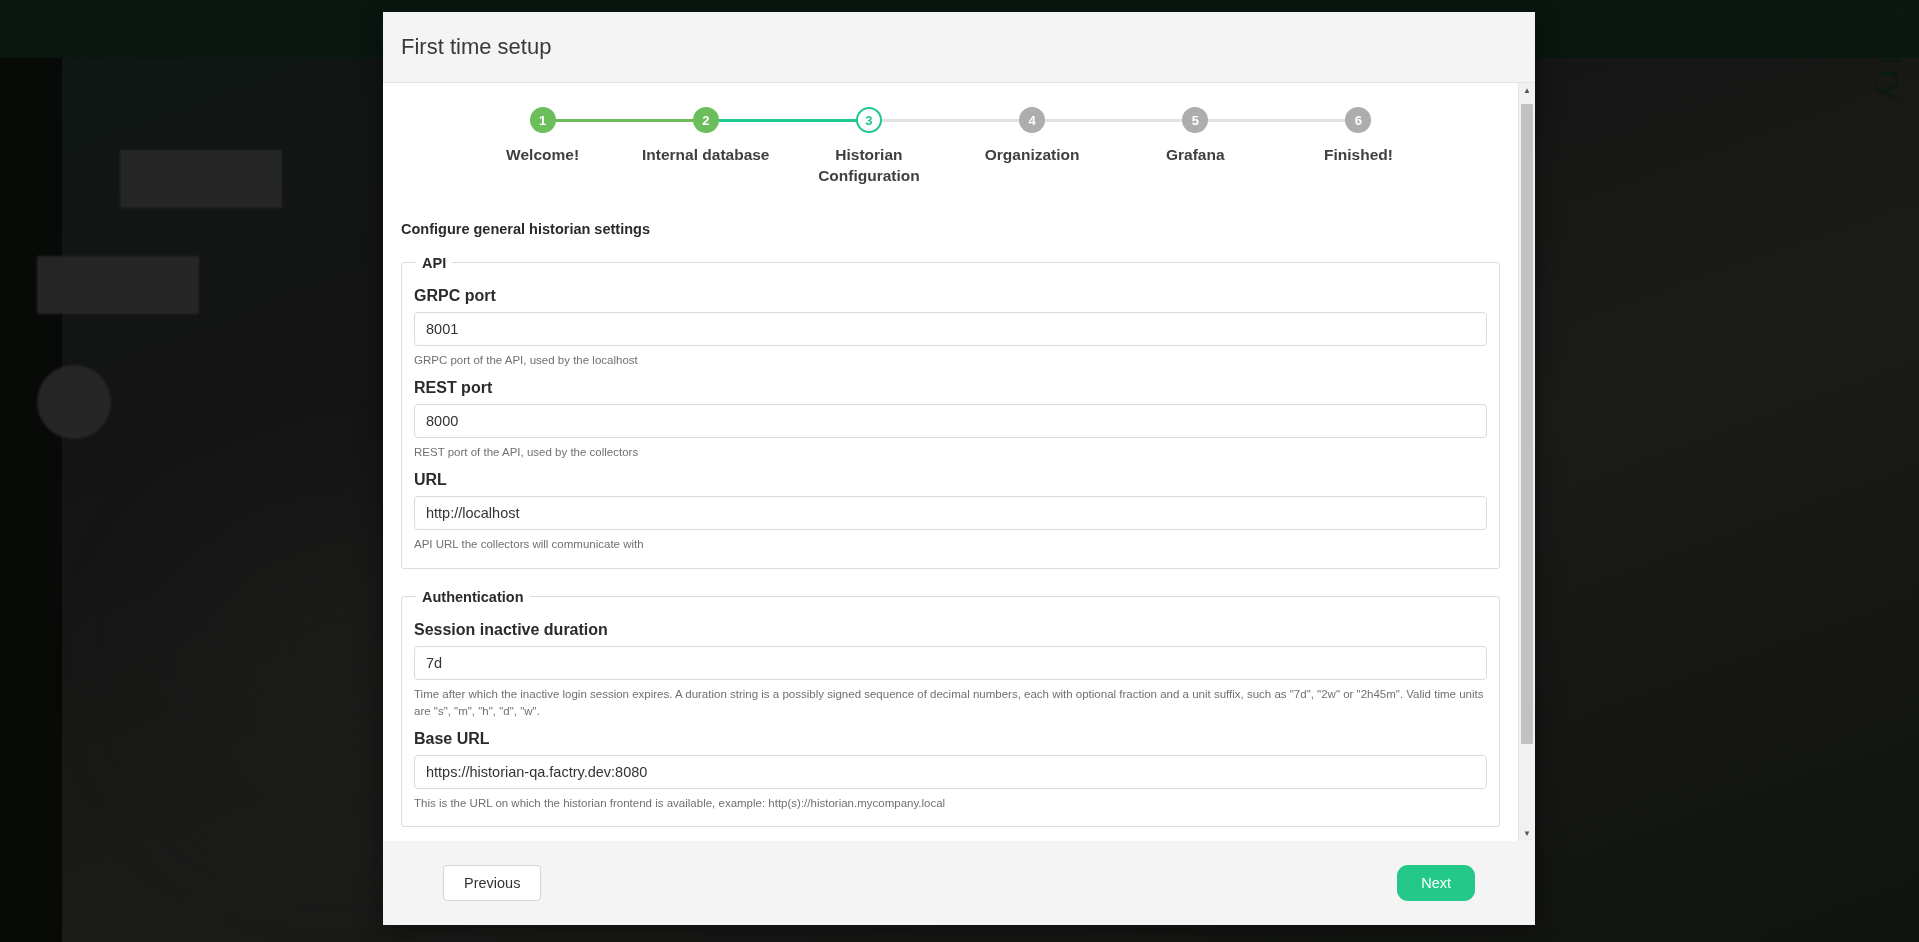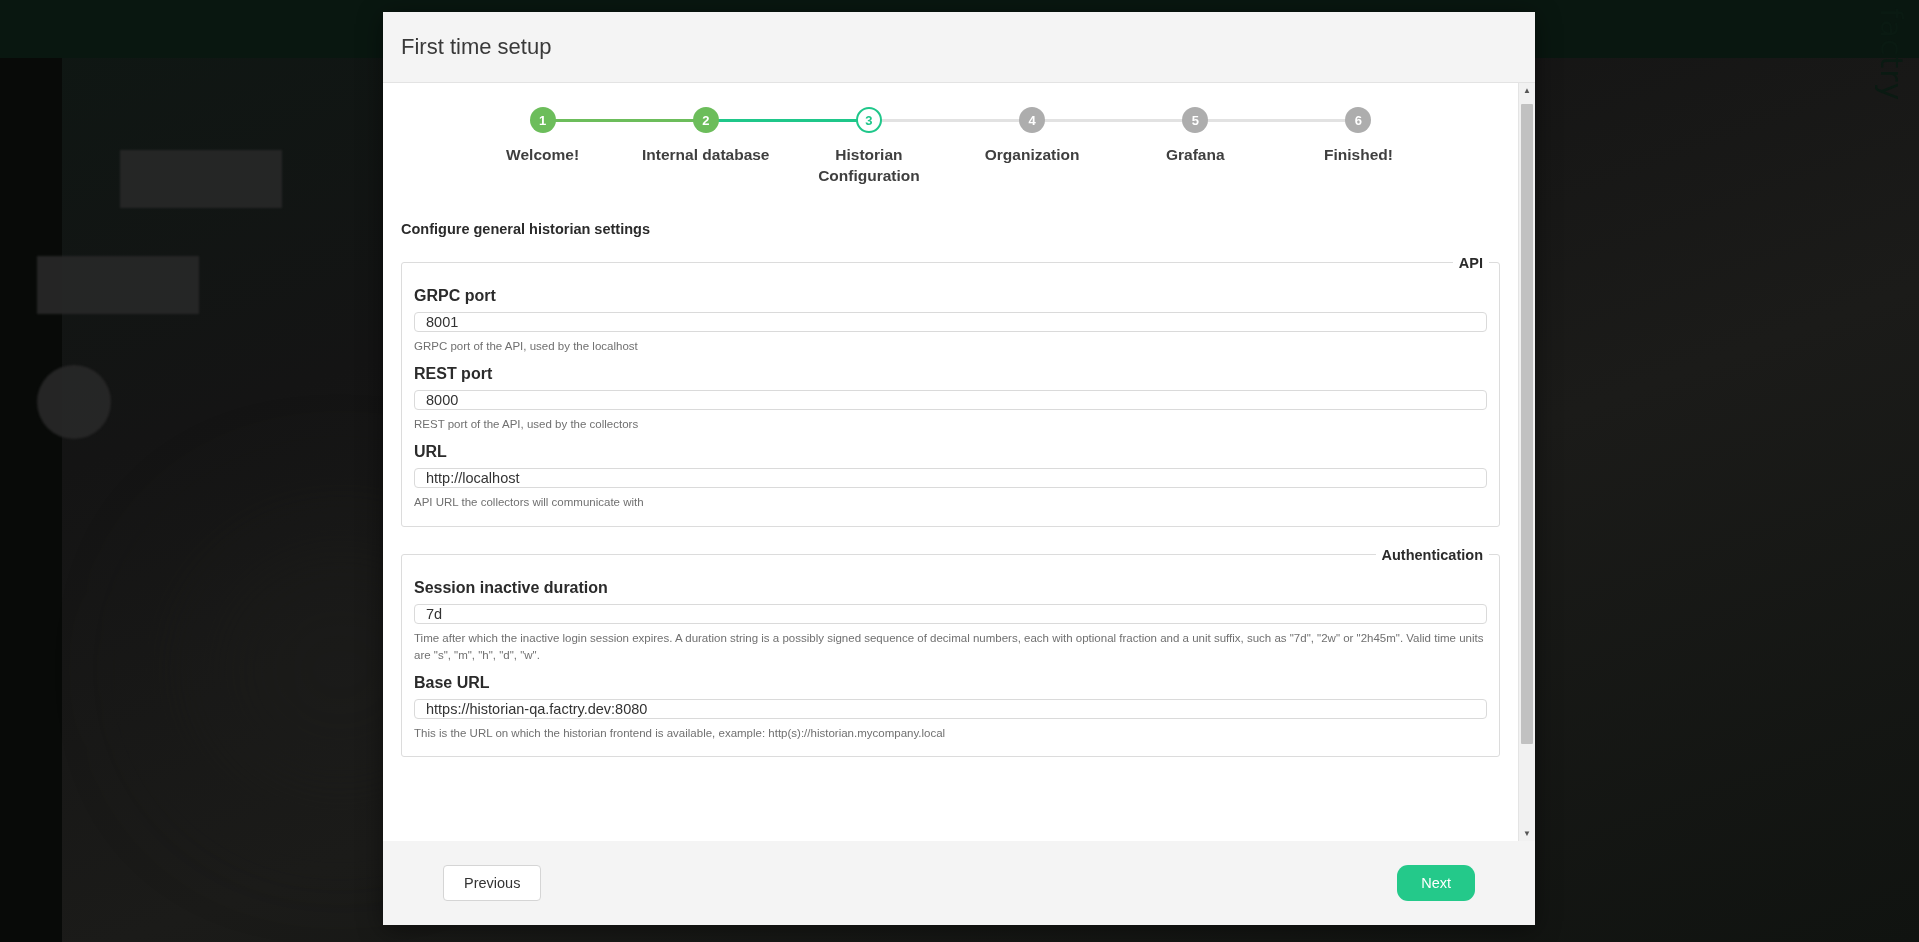--- a/index.html
+++ b/index.html
@@ -149,34 +149,33 @@
     border-radius: 3px;
     padding: 6px 12px 14px 12px;
     margin-bottom: 20px;
   }
   fieldset.group > legend {
     font-size: 14.5px;
     font-weight: bold;
     color: #2b2b2b;
     padding: 0 6px;
     margin-left: 2px;
-    text-align: right;
   }
   .field { margin: 10px 0 0 0; }
   .field > label {
     display: block;
     font-size: 16px;
     font-weight: bold;
     color: #2b2b2b;
     margin-bottom: 7px;
   }
   .field input[type=text] {
     display: block;
     width: 100%;
-    height: 20px;
+    height: 34px;
     padding: 4px 11px;
     font-size: 14.5px;
     color: #333;
     border: 1px solid #dadada;
     border-radius: 4px;
     background: #fff;
     font-family: "Liberation Sans", sans-serif;
     outline: none;
   }
   .field .help {

